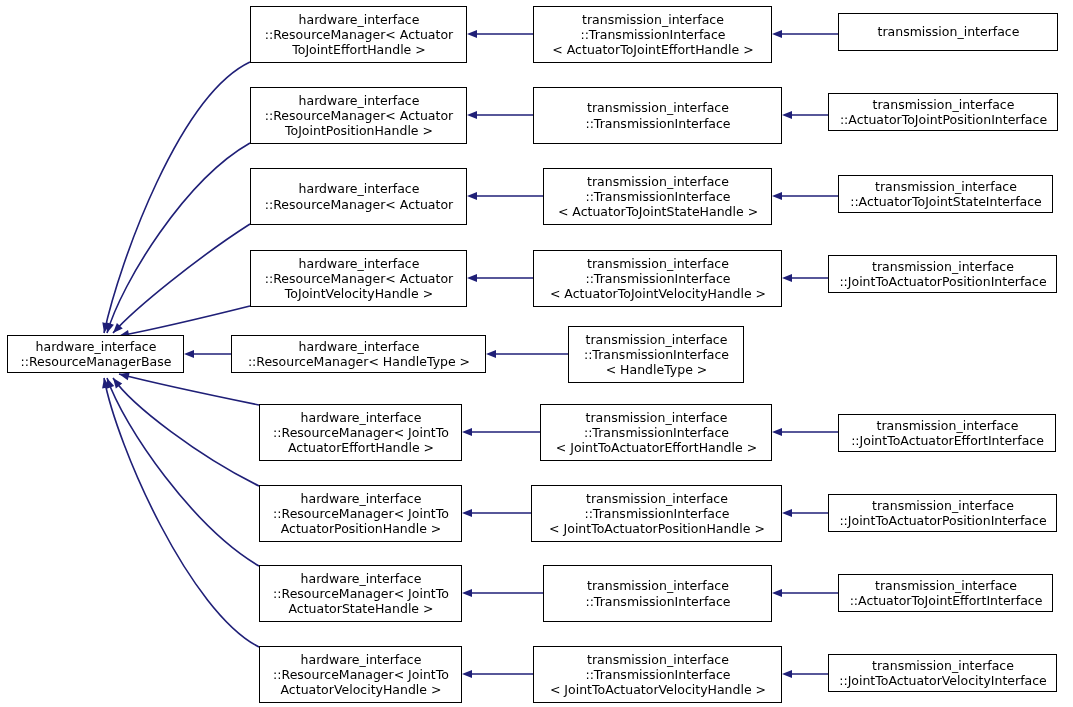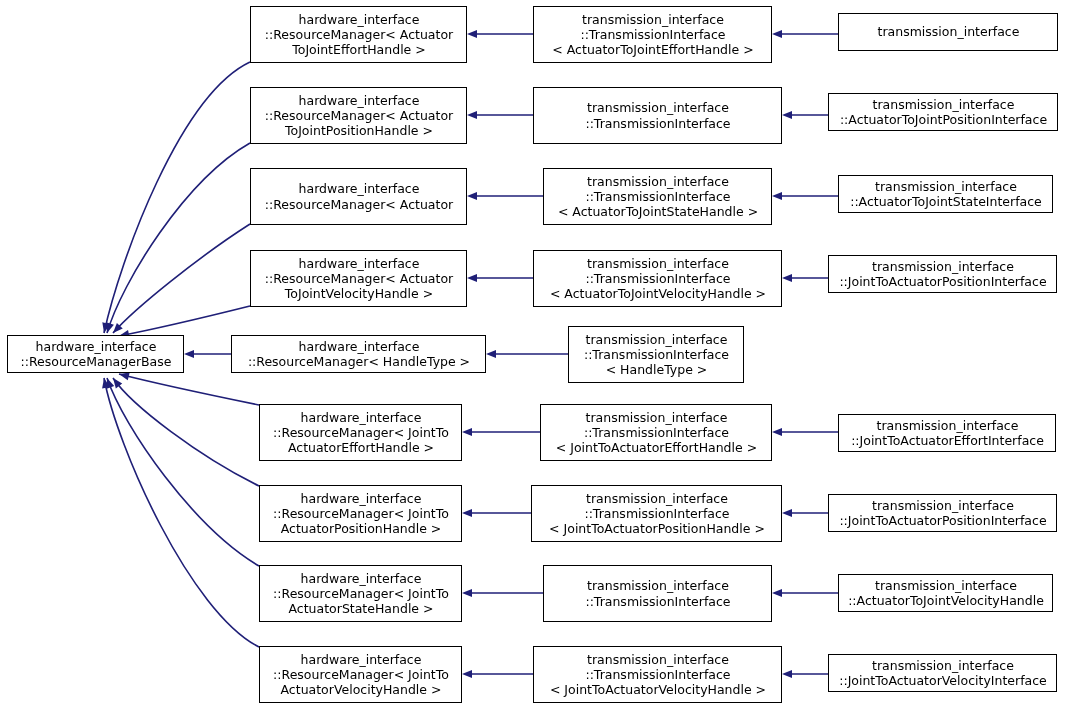--- a/index.html
+++ b/index.html
@@ -125,17 +125,17 @@
       <div class="node align-left" style="left: 540px; top: 404px; width: 232px; height: 57px;"><span class="ln">transmission_interface</span><span class="ln">::TransmissionInterface</span><span class="ln">&lt; JointToActuatorEffortHandle &gt;</span></div>
       <div class="node align-left" style="left: 531px; top: 485px; width: 251px; height: 57px;"><span class="ln">transmission_interface</span><span class="ln">::TransmissionInterface</span><span class="ln">&lt; JointToActuatorPositionHandle &gt;</span></div>
       <div class="node align-left" style="left: 543px; top: 565px; width: 229px; height: 57px;"><span class="ln">transmission_interface</span><span class="ln">::TransmissionInterface</span></div>
       <div class="node align-left" style="left: 533px; top: 646px; width: 249px; height: 57px;"><span class="ln">transmission_interface</span><span class="ln">::TransmissionInterface</span><span class="ln">&lt; JointToActuatorVelocityHandle &gt;</span></div>
       <div class="node align-left" style="left: 838px; top: 13px; width: 220px; height: 38px;"><span class="ln">transmission_interface</span></div>
       <div class="node align-left" style="left: 828px; top: 93px; width: 230px; height: 38px;"><span class="ln">transmission_interface</span><span class="ln">::ActuatorToJointPositionInterface</span></div>
       <div class="node align-left" style="left: 838px; top: 175px; width: 215px; height: 38px;"><span class="ln">transmission_interface</span><span class="ln">::ActuatorToJointStateInterface</span></div>
       <div class="node align-left" style="left: 828px; top: 255px; width: 229px; height: 38px;"><span class="ln">transmission_interface</span><span class="ln">::JointToActuatorPositionInterface</span></div>
       <div class="node align-left" style="left: 838px; top: 414px; width: 218px; height: 38px;"><span class="ln">transmission_interface</span><span class="ln">::JointToActuatorEffortInterface</span></div>
       <div class="node align-left" style="left: 828px; top: 494px; width: 229px; height: 38px;"><span class="ln">transmission_interface</span><span class="ln">::JointToActuatorPositionInterface</span></div>
-      <div class="node align-left" style="left: 838px; top: 574px; width: 215px; height: 38px;"><span class="ln">transmission_interface</span><span class="ln">::ActuatorToJointVelocityHandle</span></div>
+      <div class="node align-left" style="left: 838px; top: 574px; width: 215px; height: 38px;"><span class="ln">transmission_interface</span><span class="ln">::ActuatorToJointEffortInterface</span></div>
       <div class="node align-left" style="left: 828px; top: 654px; width: 229px; height: 38px;"><span class="ln">transmission_interface</span><span class="ln">::JointToActuatorVelocityInterface</span></div>
     </div>
 
 </div>
 
 </body></html>

